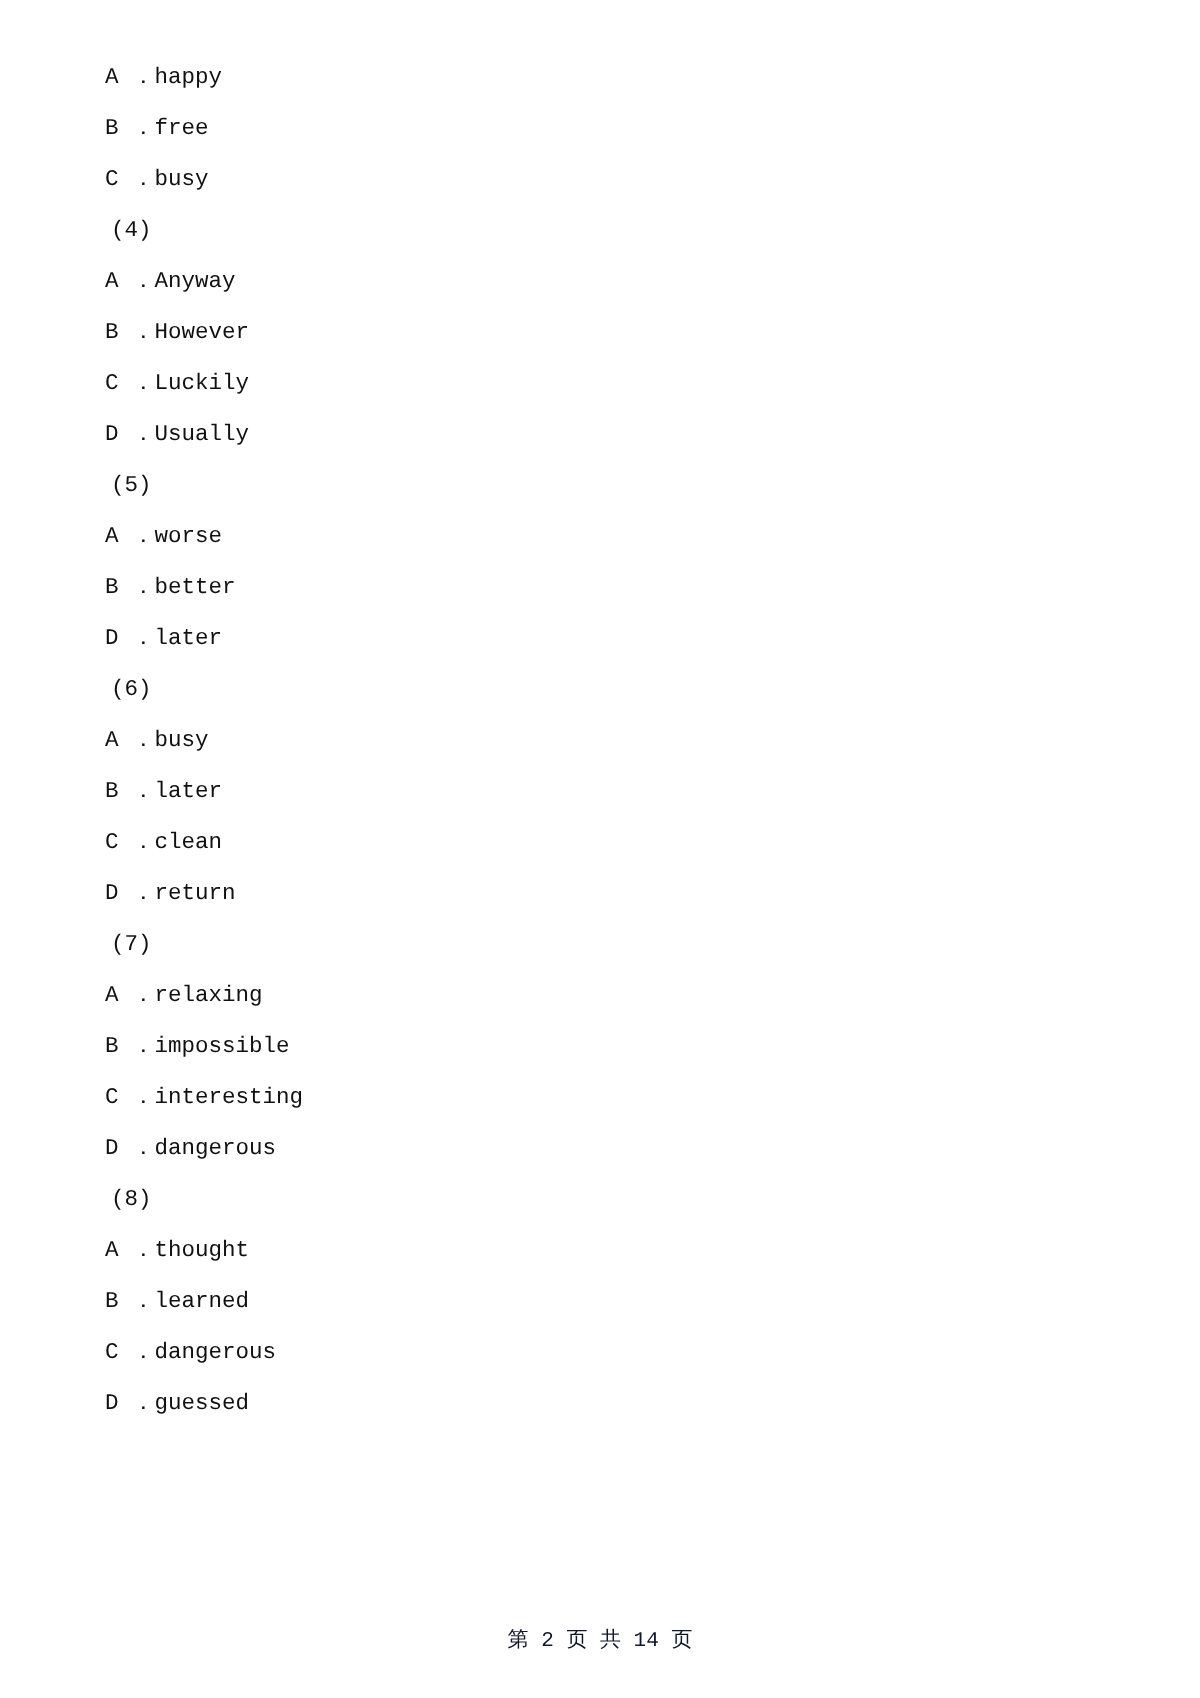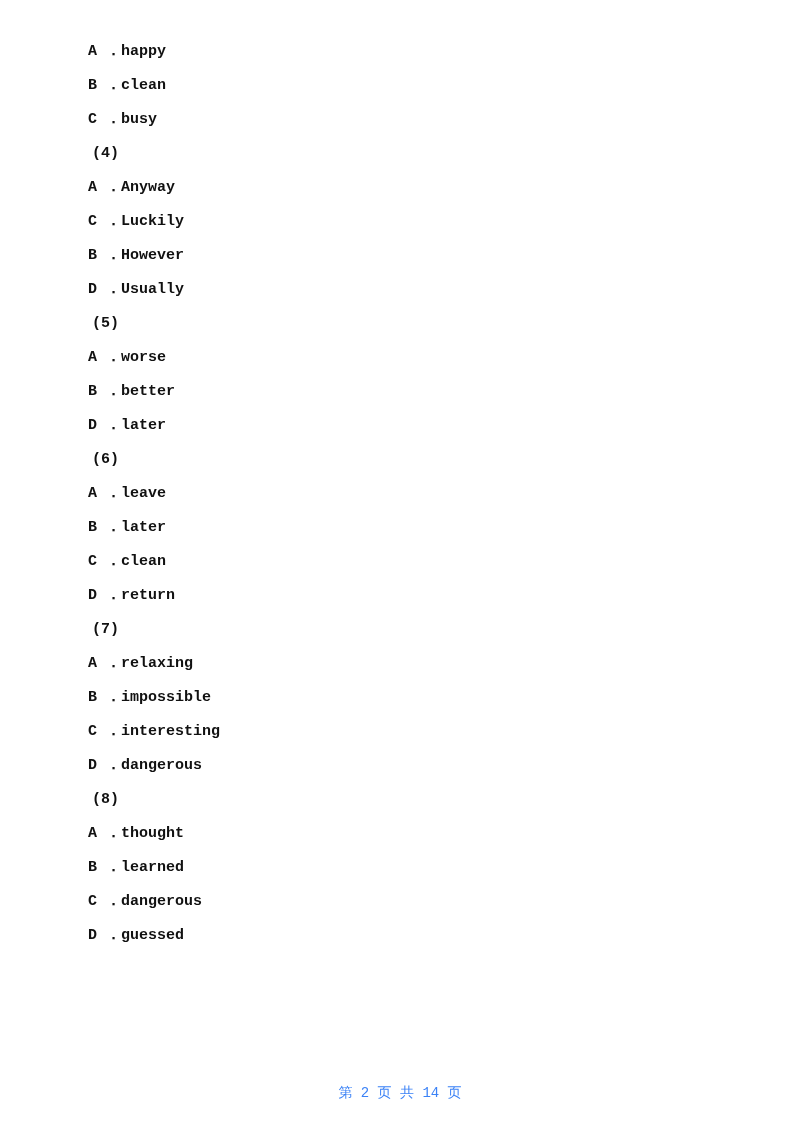--- a/index.html
+++ b/index.html
@@ -10,62 +10,61 @@
     body {
       background: #ffffff;
       font-family: 'Courier New', Courier, monospace;
       font-size: 15px;
       color: #111111;
       width: 800px;
       min-height: 1132px;
       position: relative;
     }
     .content {
-      padding: 40px 70px 60px 88px;
-      font-weight: bold;
+      padding: 40px 70px 60px 70px;
     }
     .option-line {
       margin-bottom: 10px;
       line-height: 1.6;
     }
     .section-label {
       margin-top: 6px;
       margin-bottom: 10px;
       padding-left: 4px;
       line-height: 1.6;
     }
     .page-footer {
       position: absolute;
       bottom: 30px;
       left: 0;
       right: 0;
       text-align: center;
       font-size: 14px;
-      color: #3b82f6;
+      color: #0f172a;
     }
   </style>
 </head>
 <body>
 
 <div class="content">
 
 <div class="option-line">A ．happy</div>
-    <div class="option-line">B ．clean</div>
+    <div class="option-line">B ．free</div>
     <div class="option-line">C ．busy</div>
     <div class="section-label">(4)</div>
     <div class="option-line">A ．Anyway</div>
+    <div class="option-line">B ．However</div>
     <div class="option-line">C ．Luckily</div>
-    <div class="option-line">B ．However</div>
     <div class="option-line">D ．Usually</div>
     <div class="section-label">(5)</div>
     <div class="option-line">A ．worse</div>
     <div class="option-line">B ．better</div>
     <div class="option-line">D ．later</div>
     <div class="section-label">(6)</div>
-    <div class="option-line">A ．leave</div>
+    <div class="option-line">A ．busy</div>
     <div class="option-line">B ．later</div>
     <div class="option-line">C ．clean</div>
     <div class="option-line">D ．return</div>
     <div class="section-label">(7)</div>
     <div class="option-line">A ．relaxing</div>
     <div class="option-line">B ．impossible</div>
     <div class="option-line">C ．interesting</div>
     <div class="option-line">D ．dangerous</div>
     <div class="section-label">(8)</div>
     <div class="option-line">A ．thought</div>

